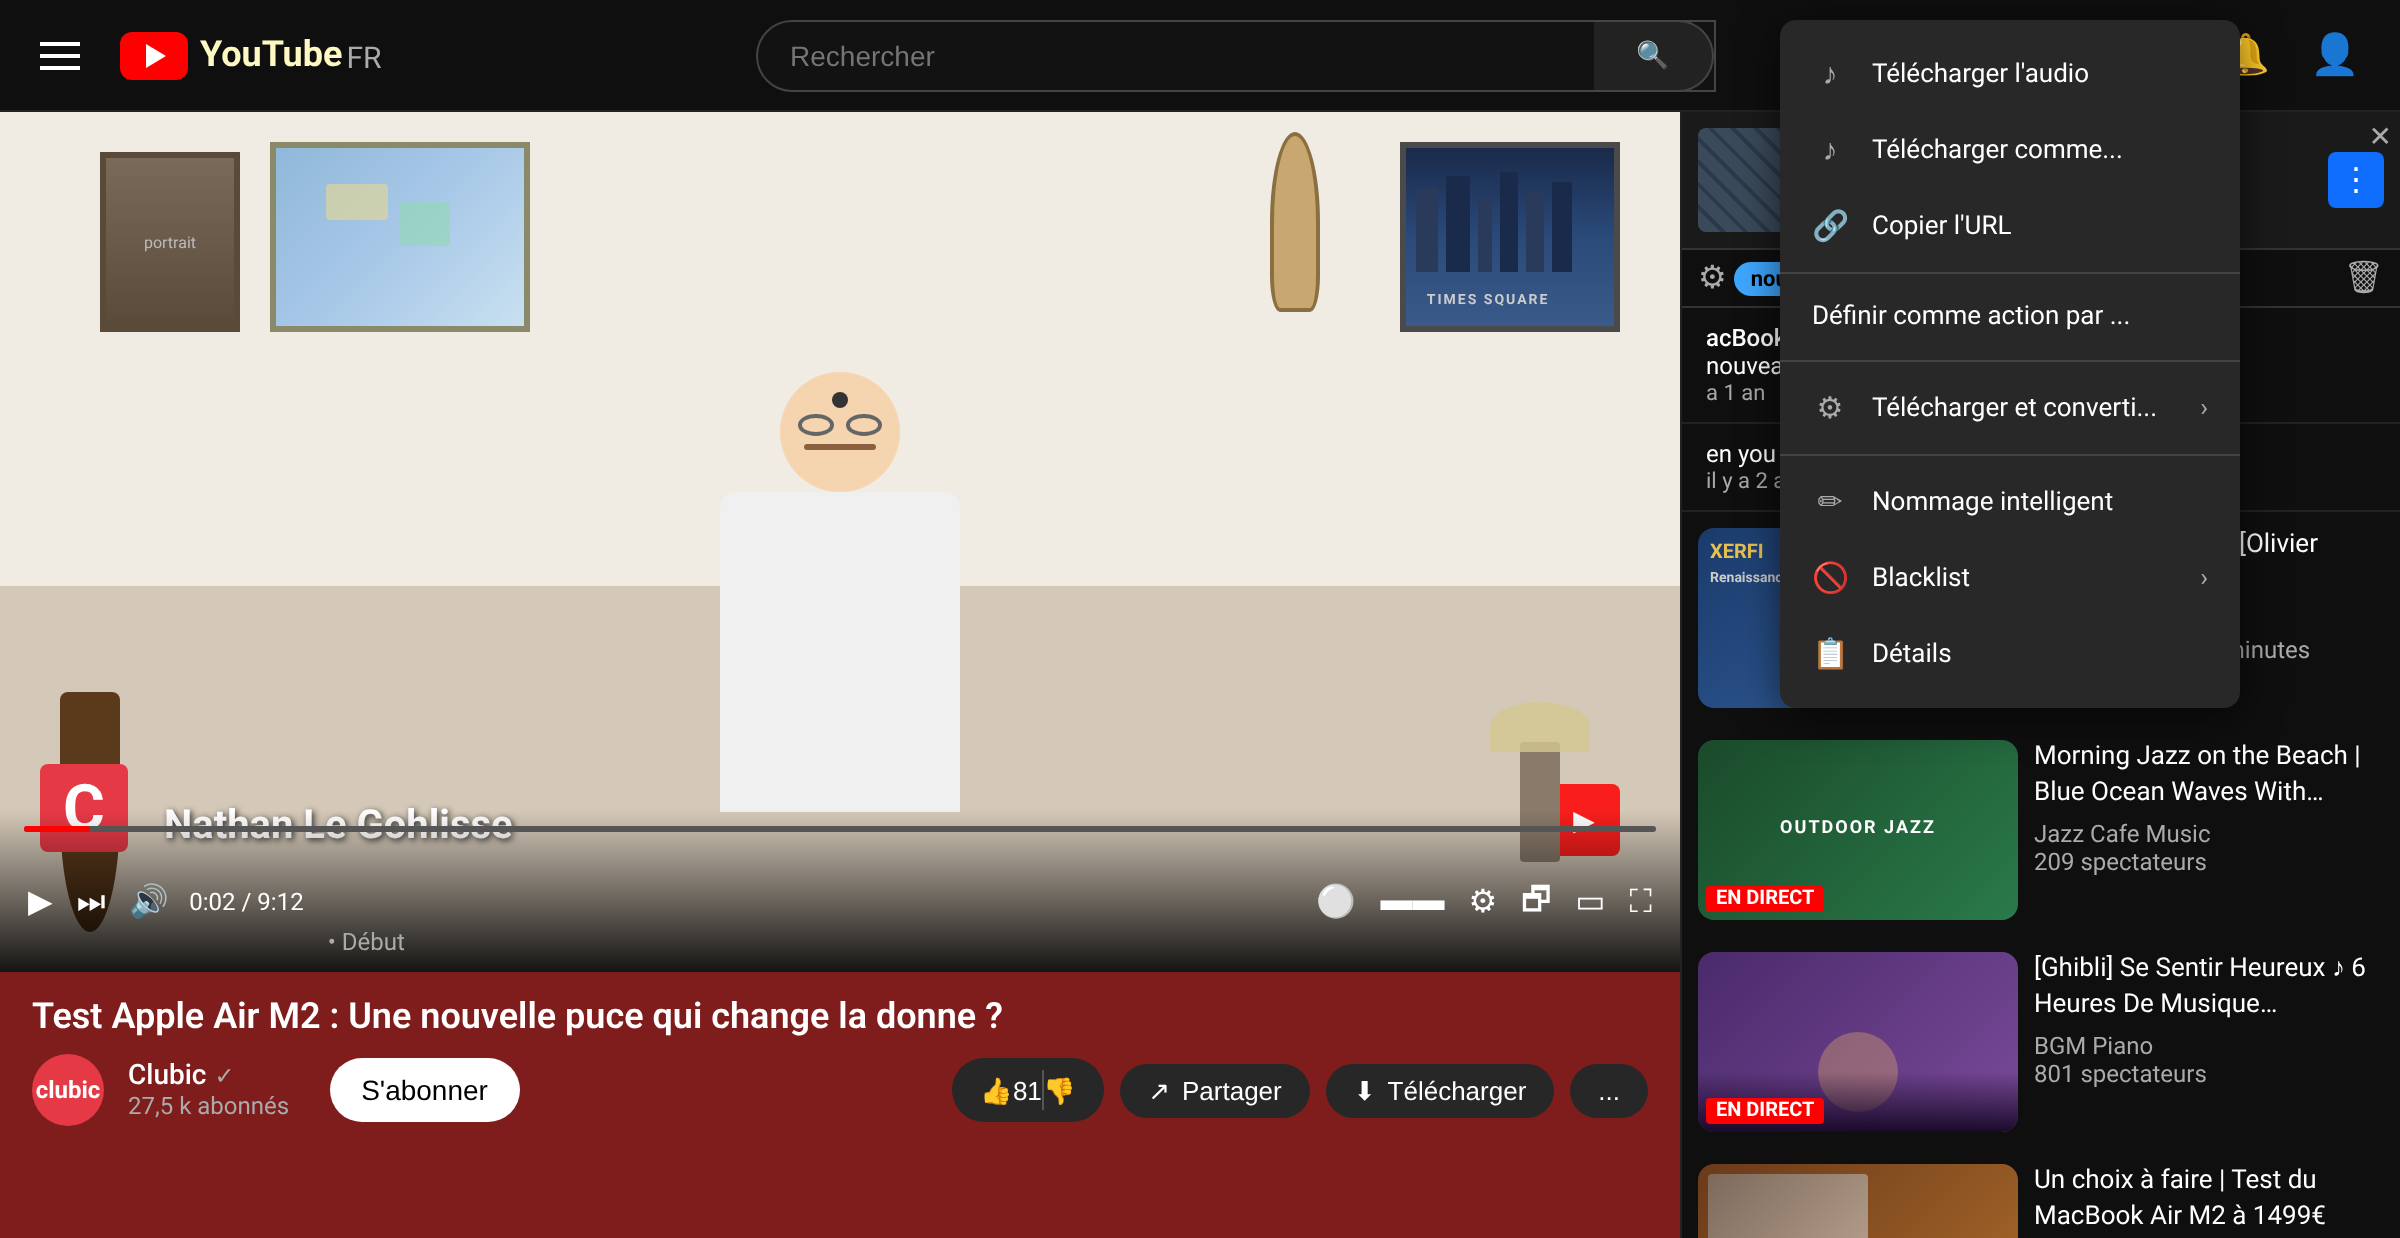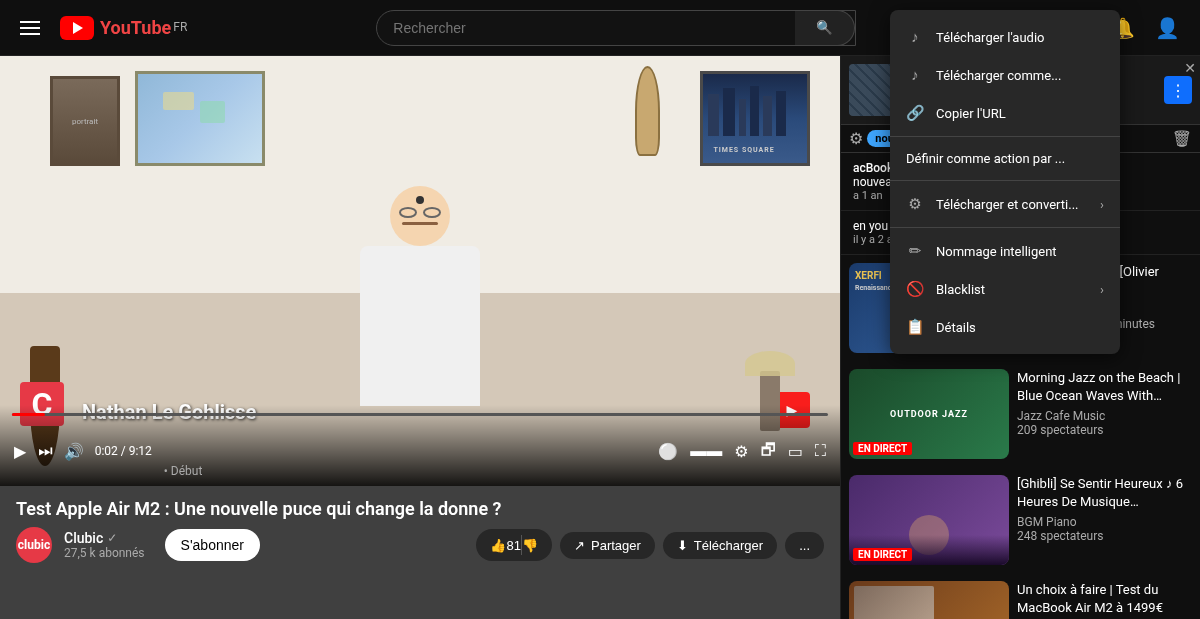--- a/index.html
+++ b/index.html
@@ -36,22 +36,22 @@
       width: 34px; height: 24px;
       display: flex; align-items: center; justify-content: center;
     }
     .yt-play-icon::after {
       content: '';
       border-left: 10px solid white;
       border-top: 6px solid transparent;
       border-bottom: 6px solid transparent;
       margin-left: 2px;
     }
-    .yt-text { font-size: 18px; font-weight: bold; color: #ef4444; margin-left: 4px; }
-    .yt-country { font-size: 12px; color: #aaa; align-self: flex-start; margin-top: 4px; }
+    .yt-text { font-size: 18px; font-weight: bold; color: #fef9c3; margin-left: 4px; }
+    .yt-country { font-size: 15px; color: #aaa; align-self: flex-start; margin-top: 4px; }
 
     .search-bar {
       margin: 0 auto;
       display: flex;
       align-items: center;
       background: #121212;
       border: 1px solid #444;
       border-radius: 20px 0 0 20px;
       overflow: hidden;
       height: 36px;
@@ -89,21 +89,21 @@
     .main {
       display: flex;
       margin-top: 56px;
       height: calc(619px - 56px);
     }
 
     
     .video-section {
       flex: 1;
       overflow-y: auto;
-      background: #404040;
+      background: #7f1d1d;
     }
 
     .video-player-container {
       position: relative;
       background: #000;
       width: 100%;
       aspect-ratio: 16/9;
       max-height: 430px;
       overflow: hidden;
     }
@@ -721,21 +721,21 @@
       <div class="related-thumb">
         <div class="related-thumb-bg ghibli">
           <div style="position:absolute;bottom:10px;left:50%;transform:translateX(-50%);width:40px;height:40px;background:rgba(255,200,100,0.3);border-radius:50%;"></div>
           <div style="position:absolute;bottom:0;left:0;right:0;height:30px;background:linear-gradient(transparent,#1a0a2a);"></div>
         </div>
         <span class="live-badge">EN DIRECT</span>
       </div>
       <div class="related-info">
         <div class="related-title">[Ghibli] Se Sentir Heureux ♪ 6 Heures De Musique Relaxante...</div>
         <div class="related-channel">BGM Piano</div>
-        <div class="related-stats">248 spectateurs</div>
+        <div class="related-stats">801 spectateurs</div>
       </div>
     </div>
 
     <div class="related-video">
       <div class="related-thumb">
         <div class="related-thumb-bg mac">
 
           <div style="position:absolute;top:5px;left:5px;width:50%;height:40%;background:linear-gradient(135deg,#888,#ccc);border-radius:2px;opacity:0.6;"></div>
         </div>
       </div>

